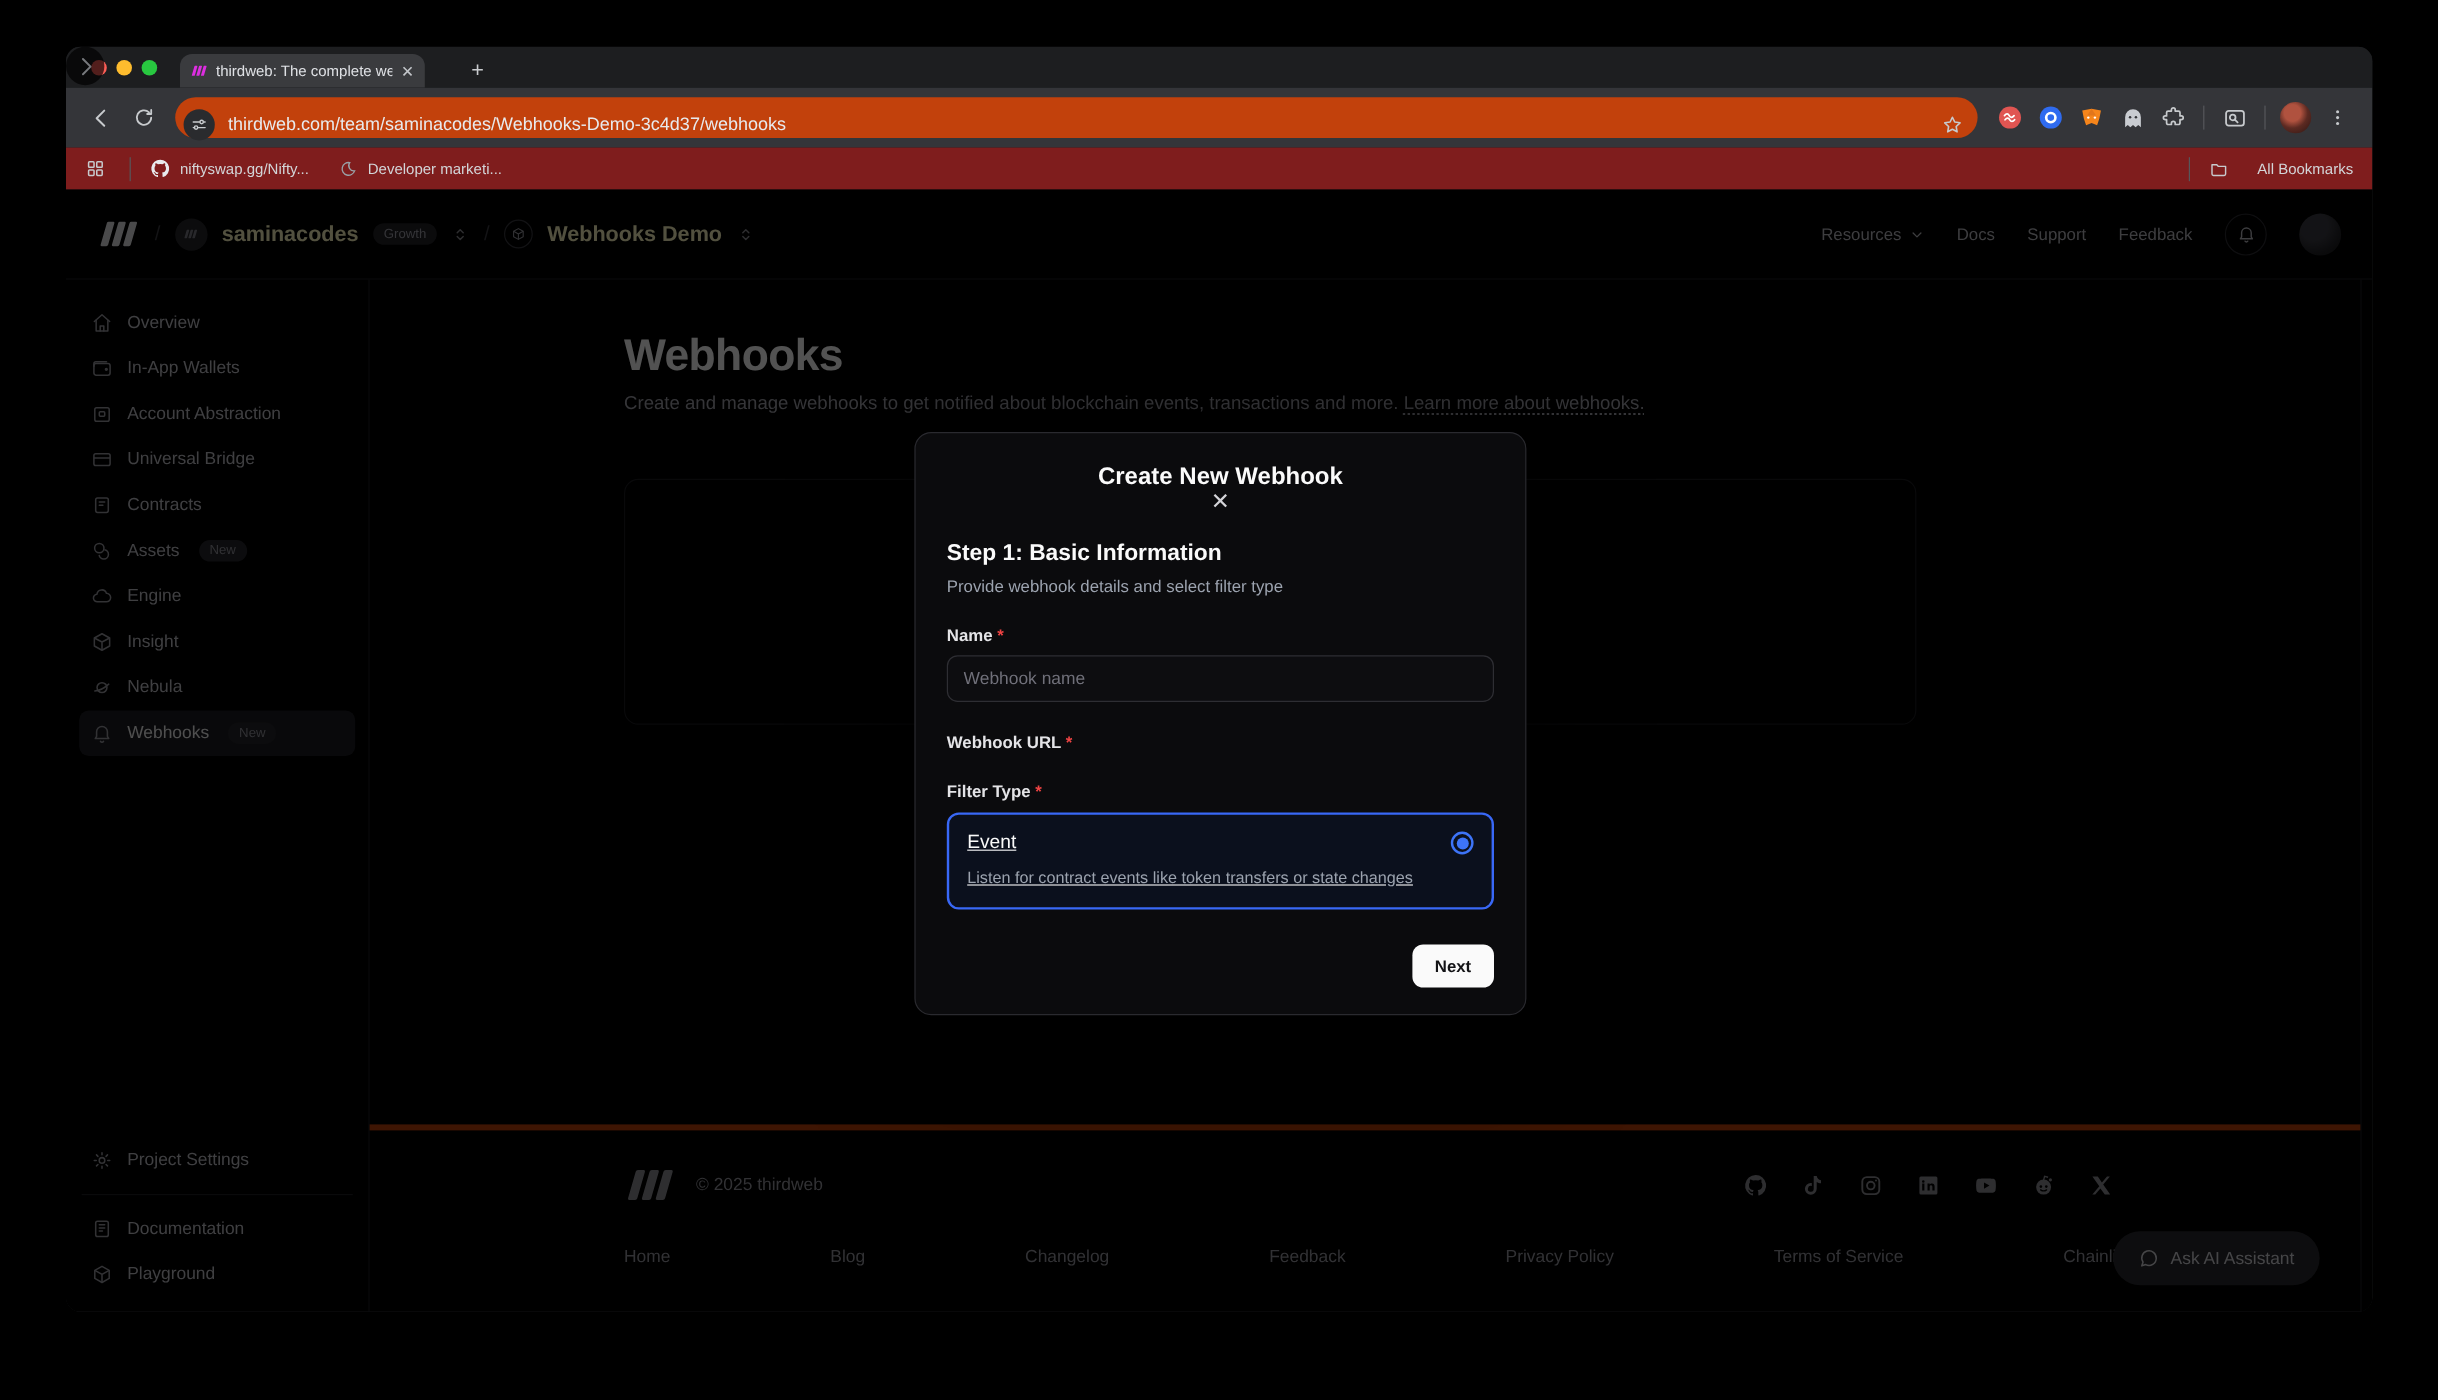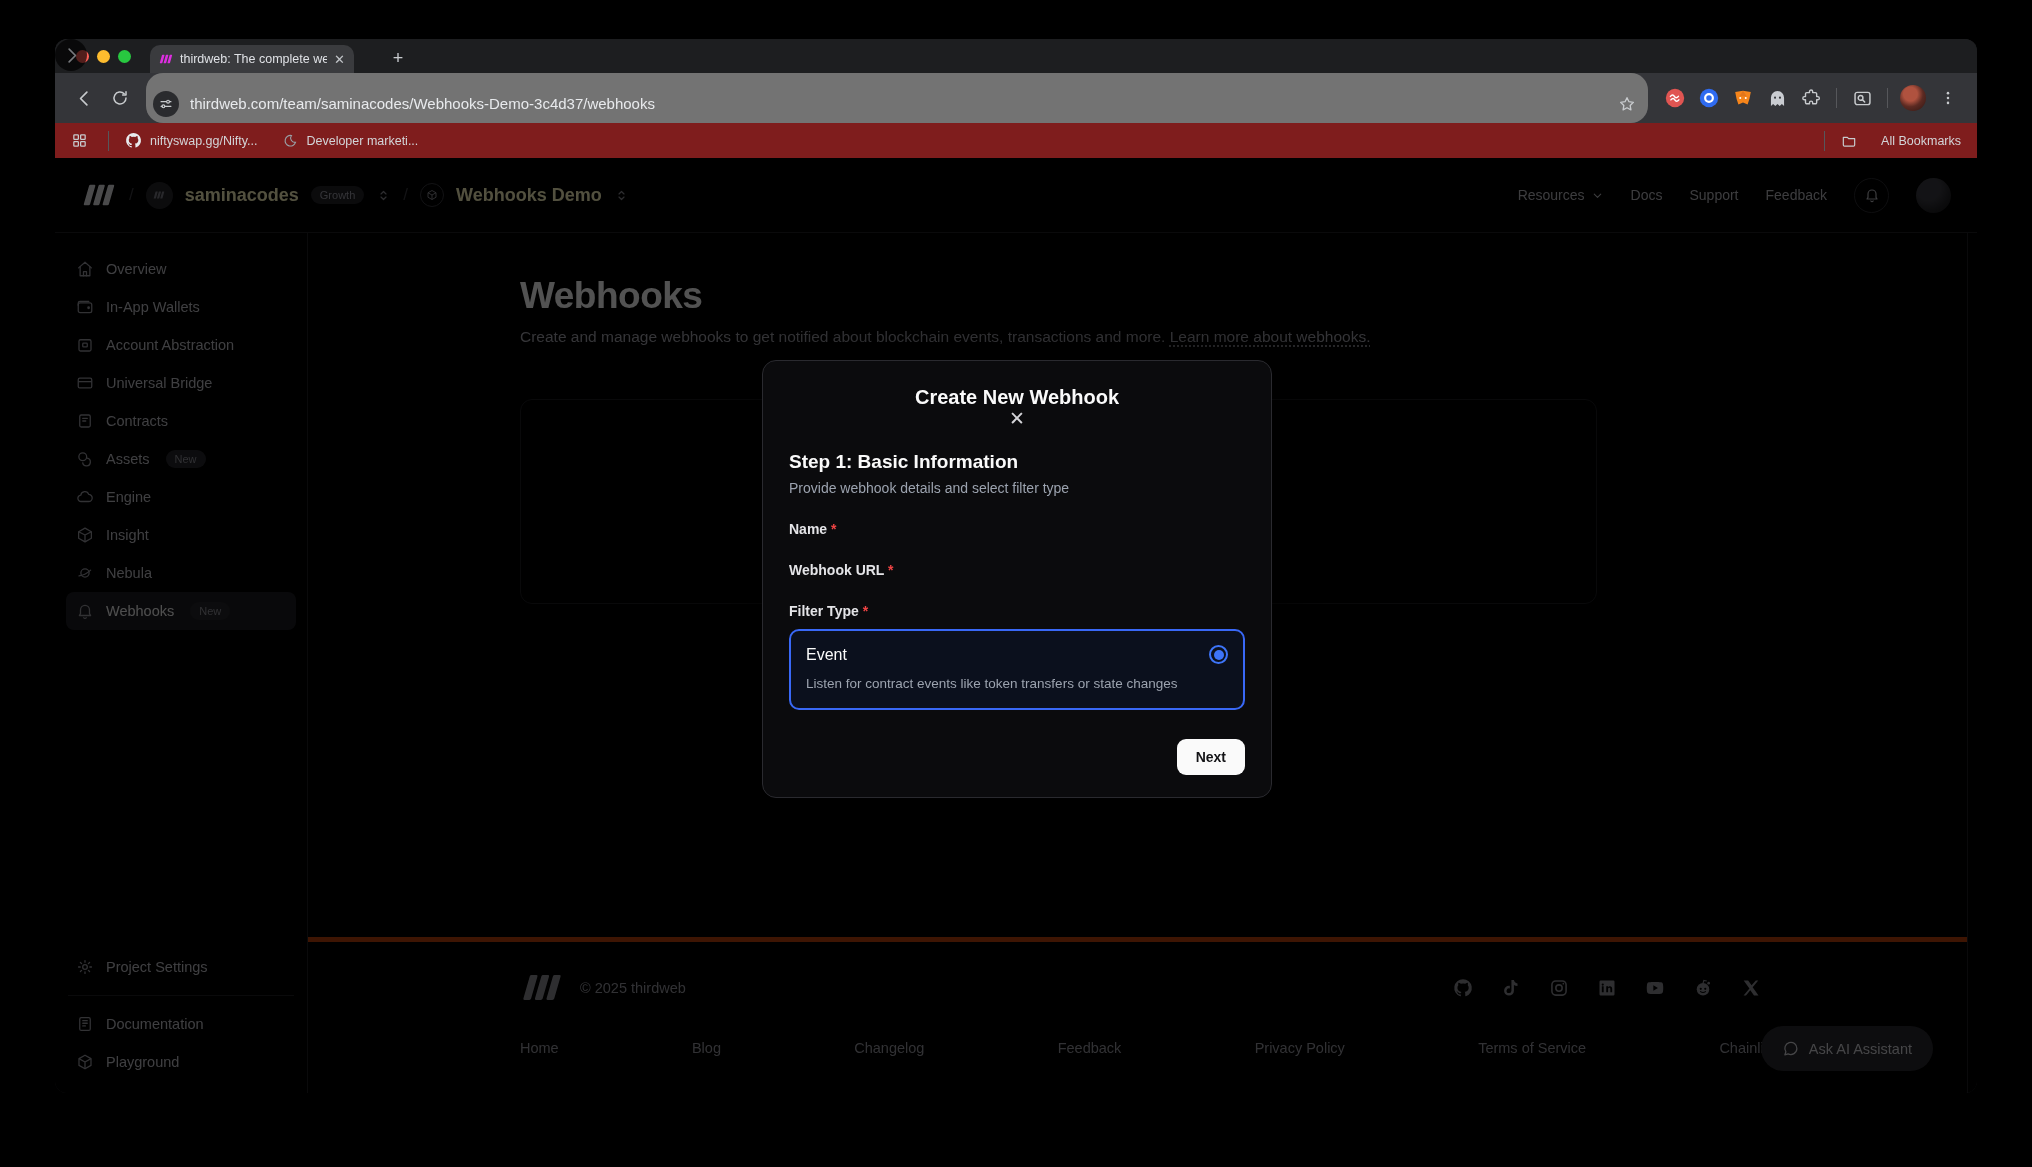--- a/index.html
+++ b/index.html
@@ -32,21 +32,21 @@
   }
   .tab-title{ flex:1; font-size:12.5px; color:#dfe1e5; white-space:nowrap; overflow:hidden; }
   .tab-close{ color:#c3c6ca; font-size:13px; line-height:1; cursor:default; }
   .newtab{ position:absolute; left:330px; top:6px; width:26px; height:26px; display:grid; place-items:center; color:#c8cbce; font-size:18px; }
 
   
   .toolbar{ height:50px; background:#343539; display:flex; align-items:center; padding:0 13px; gap:4px; }
   .tool{ width:32px; height:32px; border-radius:50%; display:grid; place-items:center; color:#c7cacd; flex:none; }
   .tool.dim{ color:#77797d; }
   .urlbar{
-    flex:1; height:50px; margin:0 8px 0 6px; border-radius:17px; background:#737373;
+    flex:1; height:34px; margin:0 8px 0 6px; border-radius:17px; background:#c2410c;
     display:flex; align-items:center; gap:11px; padding:11px 6px 0 7px; min-width:0;
   }
   .tune-wrap{ width:26px; height:26px; border-radius:50%; display:grid; place-items:center; color:#c7cacd; background:#2a2b2e; }
   .url-text{ flex:1; font-size:15px; color:#e8eaed; white-space:nowrap; overflow:hidden; }
   .star{ color:#c7cacd; margin-right:6px; }
   .ext{ width:30px; height:30px; display:grid; place-items:center; flex:none; }
   .vsep{ width:1px; height:20px; background:#56575b; margin:0 6px; flex:none; }
   .chrome-avatar{ width:26px; height:26px; border-radius:50%;
     background:radial-gradient(circle at 40% 35%, #b0523f 0 30%, #5c2a22 55%, #2c1512 100%); flex:none; margin:0 2px;}
   .kebab{ color:#c7cacd; }
@@ -125,21 +125,21 @@
   .m-step{ margin-top:23px; font-size:19px; font-weight:600; color:#fafafa; }
   .m-sub{ margin-top:7px; font-size:14px; color:#9ca3af; }
   .m-label{ margin-top:25px; font-size:14px; font-weight:600; color:#e4e4e7; }
   .req{ color:#ef4444; }
   .m-input{
     margin-top:9px; width:100%; height:39px; background:#0d0d10; border:1px solid #2e2e33;
     border-radius:9px; padding:0 13px; font-size:14.5px; color:#e4e4e7; font-family:inherit;
   }
   .m-input::placeholder{ color:#70707a; }
   .m-cards{ margin-top:10px; display:flex; gap:16px; }
-  .m-card{ flex:1; border:1px solid #2e2e33; border-radius:10px; padding:15px 16px; background:#0b0b0d; }
+  .m-card{ flex:1; border:1px solid #2e2e33; border-radius:10px; padding:15px 16px; background:#0b0b0d;text-decoration:underline; }
   .m-card.selected{ border:2px solid #3968f6; background:#0b101d; padding:14px 15px; }
   .mc-head{ display:flex; justify-content:space-between; align-items:center; }
   .mc-title{ font-size:16px; font-weight:500; color:#fafafa; }
   .radio{ width:19px; height:19px; border-radius:50%; border:1.5px solid #c9c9cf; position:relative; flex:none; }
   .radio.on{ border:2px solid #3d74f8; }
   .radio.on::after{ content:""; position:absolute; inset:2.5px; border-radius:50%; background:#3d74f8; }
   .mc-desc{ margin-top:10px; font-size:13.5px; line-height:1.45; color:#9ca3af; }
   .m-foot{ margin-top:29px; display:flex; justify-content:flex-end; }
   .next-btn{ background:#fafafa; color:#131316; font-size:14px; font-weight:600; padding:10px 19px; border-radius:9px; border:none; font-family:inherit; }
 </style>
@@ -580,20 +580,21 @@
       <div class="m-head">
         <div class="m-title">Create New Webhook</div>
         <button class="m-close">✕</button>
       </div>
       <div class="m-step">Step 1: Basic Information</div>
       <div class="m-sub">Provide webhook details and select filter type</div>
 
       <div class="m-label">
         <span>Name</span> <span class="req">*</span>
       </div>
+      <input class="m-input" type="text" placeholder="Webhook name" style="">
 
       <div class="m-label">
         <span>Webhook URL</span> <span class="req">*</span>
       </div>
 
       <div class="m-label">
         <span>Filter Type</span> <span class="req">*</span>
       </div>
       <div class="m-cards">
         <div class="m-card selected">

